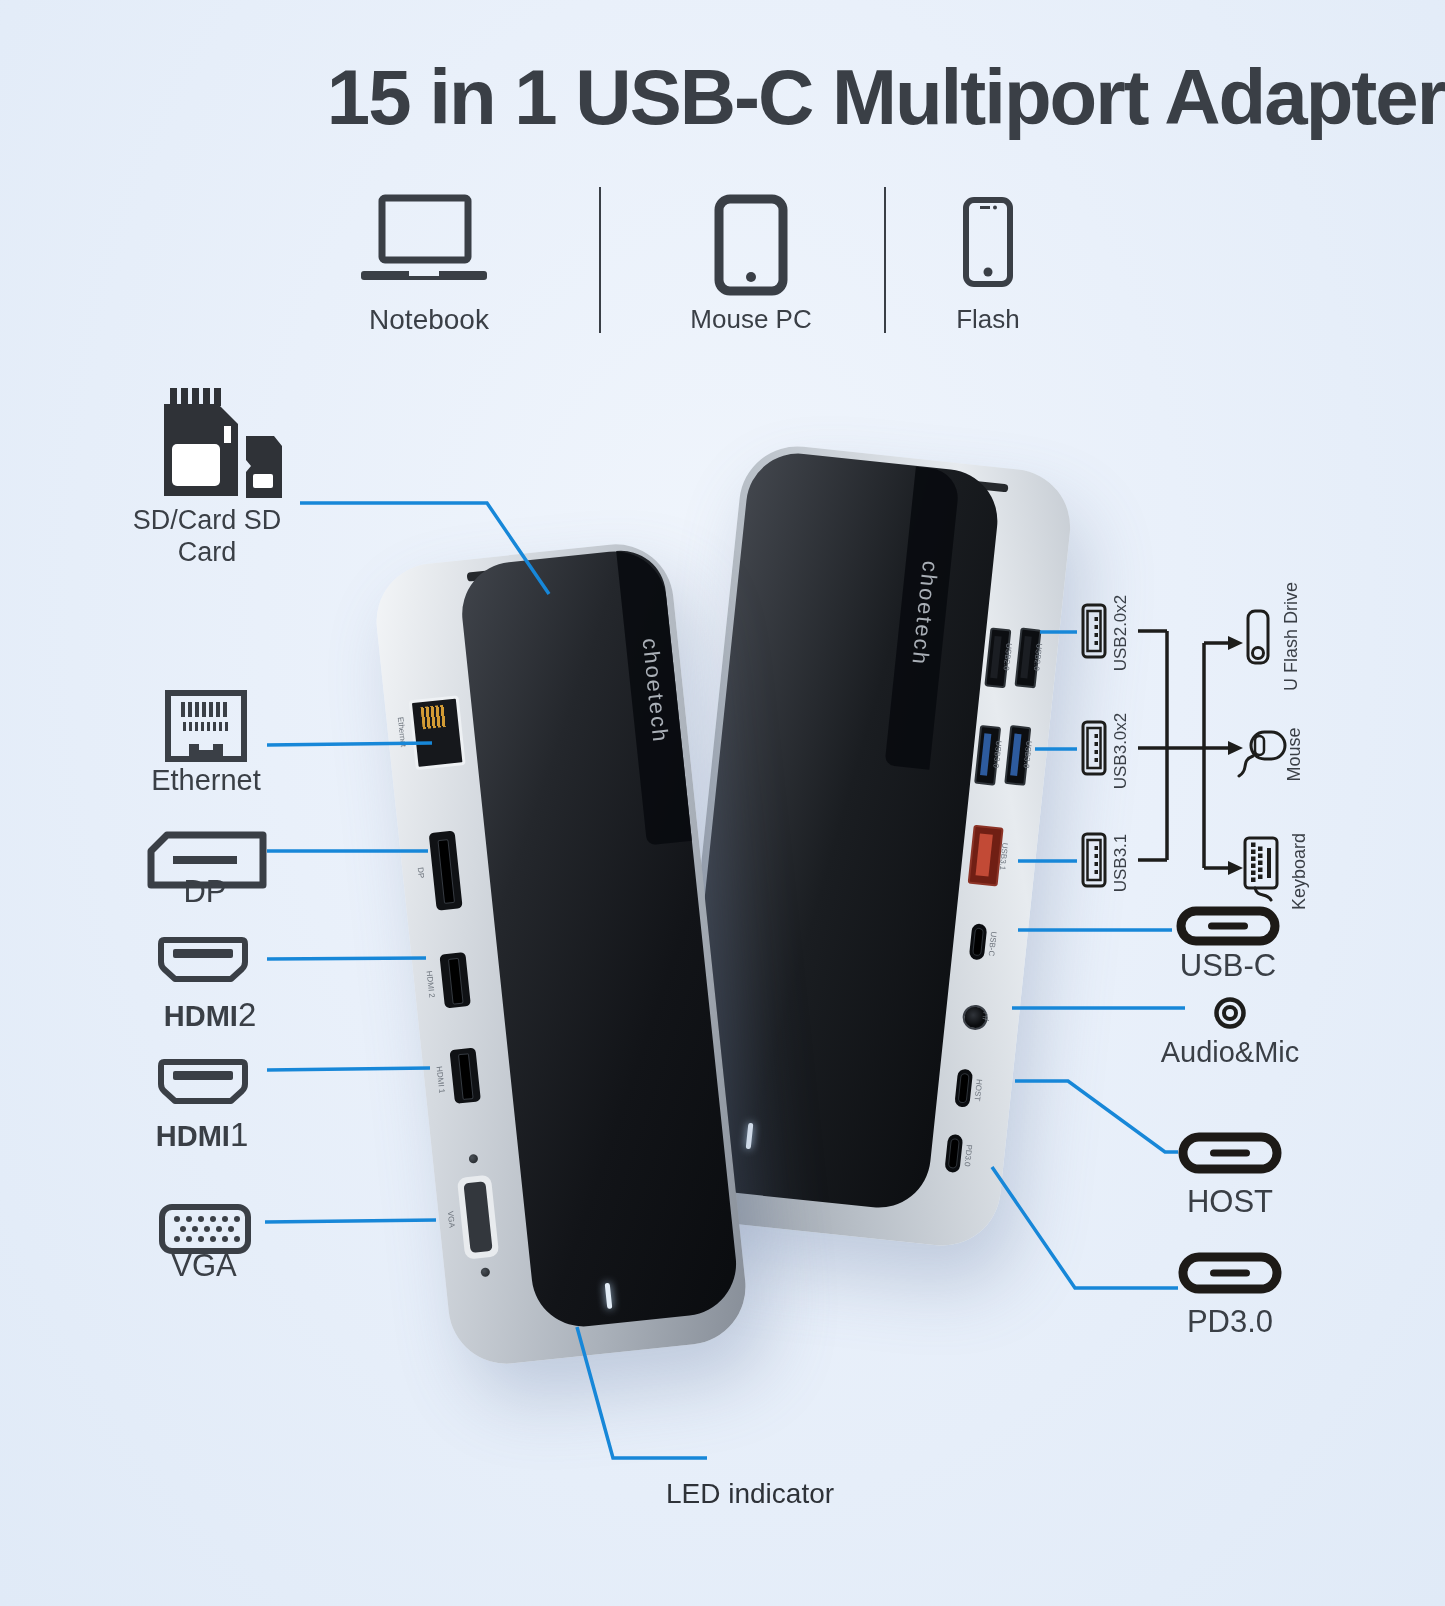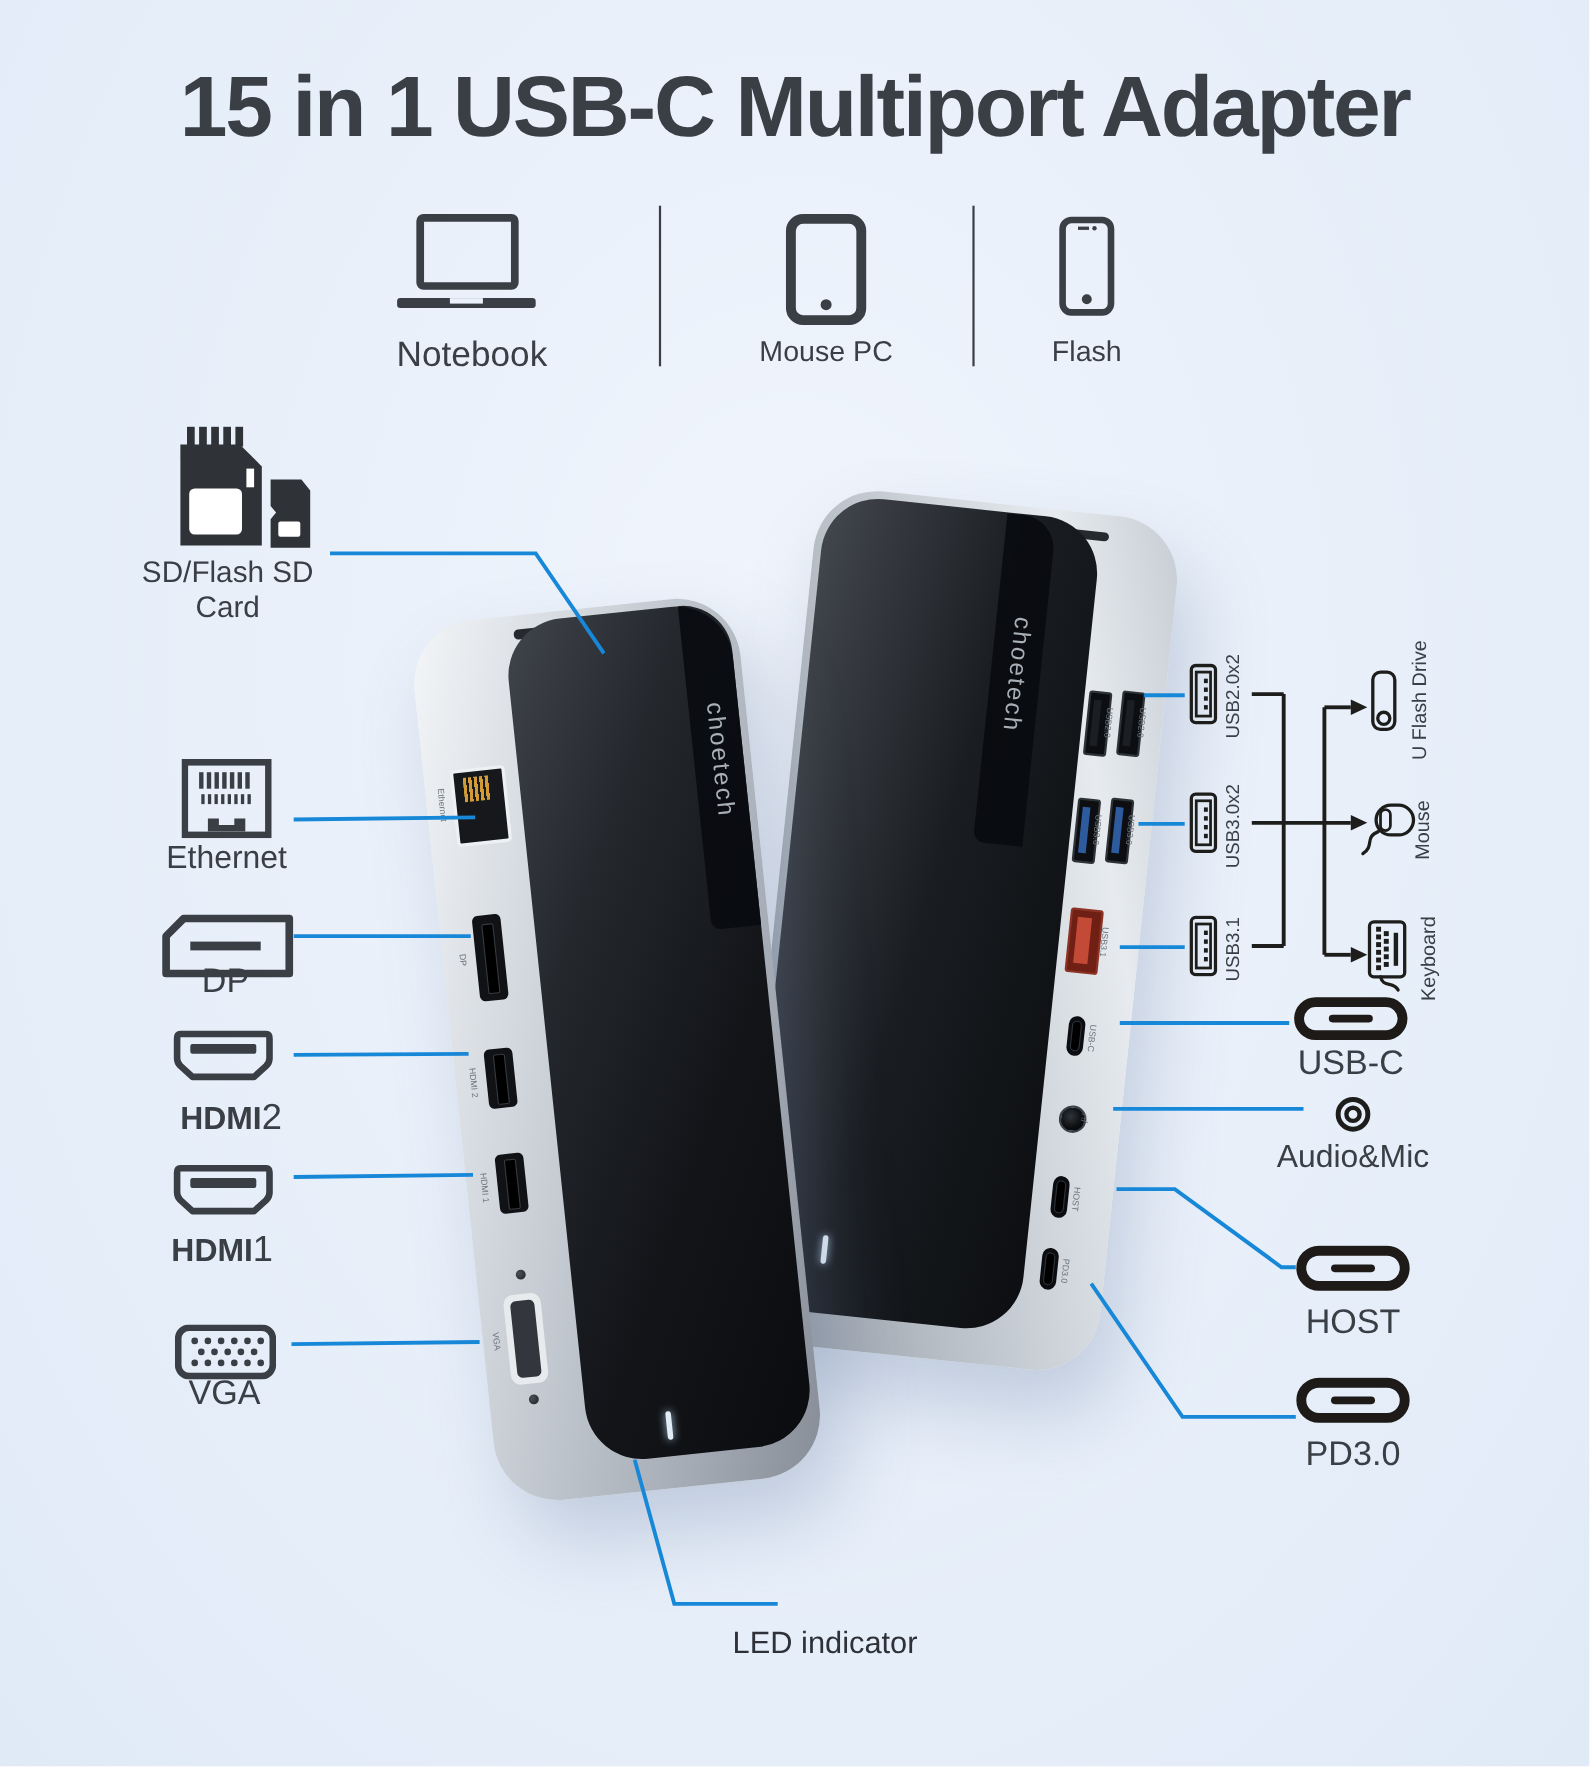--- a/index.html
+++ b/index.html
@@ -3,21 +3,21 @@
 <meta charset="utf-8">
 <style>
   html,body{margin:0;padding:0;}
   .canvas{
     position:relative;width:1445px;height:1606px;overflow:hidden;
     font-family:"Liberation Sans",sans-serif;
     background:radial-gradient(ellipse at 50% 38%, #f0f5fc 0%, #e9f0fa 45%, #e0eaf7 100%);
   }
   .abs{position:absolute;}
   .title{
-    position:absolute;left:0;right:0;top:52px;margin:0;text-align:center;
+    position:absolute;left:0;right:0;top:52px;margin:0;text-align:right;
     font-size:78px;font-weight:700;letter-spacing:-2px;color:#3a3f46;
   }
   .lbl{position:absolute;color:#3a3f46;text-align:center;}
   .vdiv{position:absolute;width:2px;background:#3a3f46;}
   
   .rlbl{position:absolute;color:#3a3f46;text-align:center;white-space:nowrap;}
   .rot-ccw{transform:rotate(-90deg);}
   
   .device{position:absolute;border-radius:58px;box-shadow:18px 38px 70px rgba(100,120,155,.30);}
   .dev-left{left:412px;top:552px;width:298px;height:804px;transform:rotate(-6deg);
@@ -63,21 +63,21 @@
   <h1 class="title">15 in 1 USB-C Multiport Adapter</h1>
 
   <div>
     <div class="abs" style="left:358px;top:192px;">
       <svg width="132" height="100" viewBox="0 0 132 100">
         <rect x="24" y="6" width="86" height="62" rx="3" class="icon-stroke" stroke-width="7"></rect>
         <rect x="3" y="79" width="126" height="9" rx="3" class="icon-fill"></rect>
         <rect x="51" y="79" width="30" height="5" fill="#eaf1fa"></rect>
       </svg>
     </div>
-    <div class="lbl" style="left:344px;top:304px;width:170px;font-size:32px;">Notebook</div>
+    <div class="lbl" style="left:344px;top:304px;width:170px;font-size:28px;">Notebook</div>
 
     <div class="vdiv" style="left:599px;top:187px;height:146px;"></div>
 
     <div class="abs" style="left:714px;top:194px;">
       <svg width="74" height="102" viewBox="0 0 74 102">
         <rect x="5" y="5" width="64" height="92" rx="11" class="icon-stroke" stroke-width="9"></rect>
         <circle cx="37" cy="83" r="5" class="icon-fill"></circle>
       </svg>
     </div>
     <div class="lbl" style="left:666px;top:304px;width:170px;font-size:26px;">Mouse PC</div>
@@ -106,21 +106,21 @@
         <path d="M12 18 L66 18 L86 38 L86 110 L12 110 Z"></path>
       </g>
       <rect x="72" y="40" width="7" height="17" fill="#ffffff"></rect>
       <rect x="20" y="58" width="48" height="42" rx="5" fill="#ffffff"></rect>
       <g fill="#2f3237">
         <path d="M94 50 L122 50 L130 60 L130 112 L94 112 L94 86 L99 80 L94 74 Z"></path>
       </g>
       <rect x="101" y="88" width="20" height="14" rx="2" fill="#ffffff"></rect>
     </svg>
   </div>
-  <div class="lbl" style="left:96px;top:505px;width:222px;font-size:27px;">SD/Flash SD</div>
+  <div class="lbl" style="left:96px;top:505px;width:222px;font-size:27px;">SD/Card SD</div>
   <div class="lbl" style="left:96px;top:537px;width:222px;font-size:27px;">Card</div>
 
   <div class="abs" style="left:165px;top:690px;">
     <svg width="82" height="72" viewBox="0 0 82 72">
       <rect x="3" y="3" width="76" height="66" class="icon-stroke" stroke-width="6"></rect>
       <g fill="#3a3f46">
         <rect x="16" y="12" width="4" height="15"></rect>
           <rect x="23" y="12" width="4" height="15"></rect>
         <rect x="30" y="12" width="4" height="15"></rect>
           <rect x="37" y="12" width="4" height="15"></rect>

